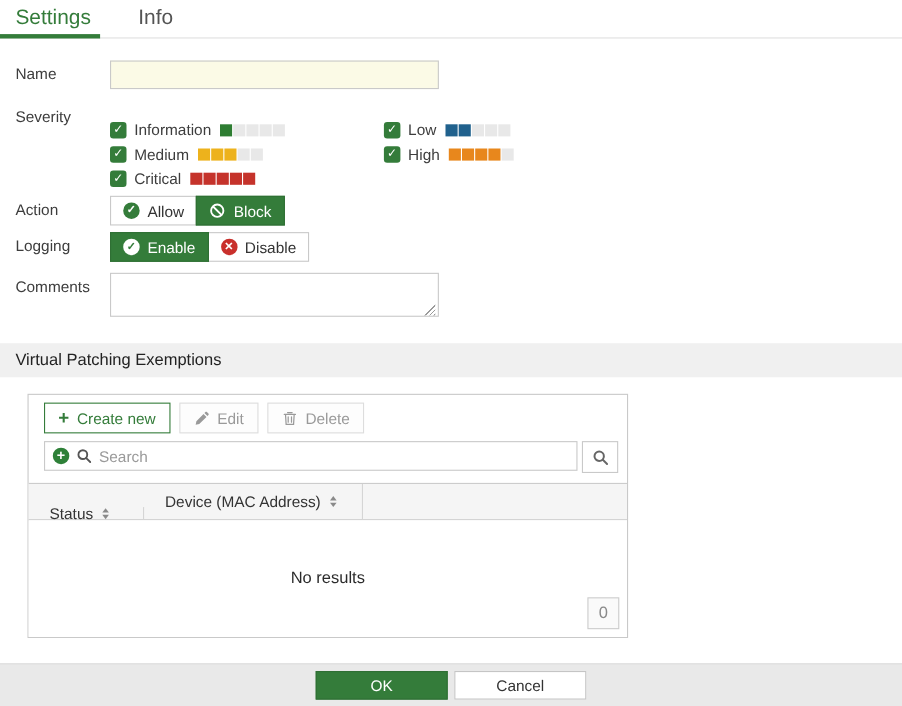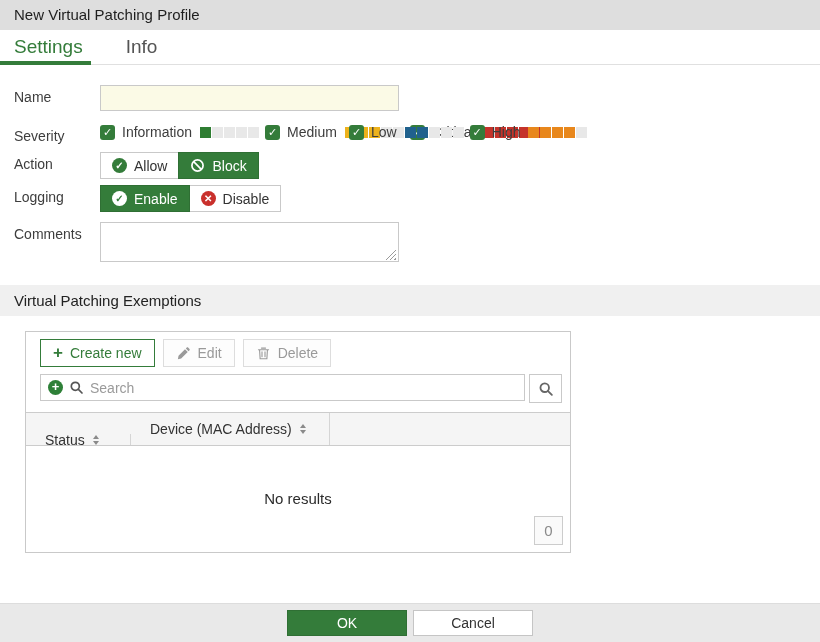--- a/index.html
+++ b/index.html
@@ -19,21 +19,21 @@
 
   
   .form { padding:20px 0 0 14px; }
   .frow { display:flex; margin-bottom:13px; }
   .flabel { width:86px; font-size:14px; color:#3d3d3d; padding-top:4px; }
 
   .name-input { width:299px; height:26px; border:1px solid #c9c9c9; background:#fbfae6;
                 font-size:14px; padding:0 6px; outline:none; }
 
   .sev-cols { display:flex; }
-  .sev-col { display:flex; flex-direction:row; gap:6px; }
+  .sev-col { display:flex; flex-direction:column; gap:6px;margin-top:16px; }
   .sev-col-left { width:249px; }
   .sev-item { display:flex; align-items:center; height:16px; }
   .cb { width:15px; height:15px; background:#347c3a; border-radius:3px; color:#fff;
         font-size:11px; line-height:15px; text-align:center; margin-right:7px; cursor:pointer; flex:none; }
   .cb.checked::after { content:"✓"; }
   .sev-label { font-size:14px; color:#3d3d3d; margin-right:8px; }
   .sev-bar { display:flex; gap:1px; }
   .sev-cell { width:11px; height:11px; background:#e8e8e8; }
 
   .seg { display:flex; }
@@ -100,21 +100,20 @@
             font-size:14px; cursor:pointer; }
   .btn-cancel { width:120px; height:26px; background:#fff; color:#333; border:1px solid #c5c5c5;
                 font-size:14px; cursor:pointer; }
   svg { display:block; }
 </style>
 </head>
 <body>
 
 <div class="app">
 
-  <div class="titlebar">New Virtual Patching Profile</div>
 
   <div class="tabs">
     <div class="tab tab-settings">Settings</div>
     <div class="tab tab-info">Info</div>
     <div class="tab-underline"></div>
   </div>
 
   <div class="form">
 
     <div class="frow">

